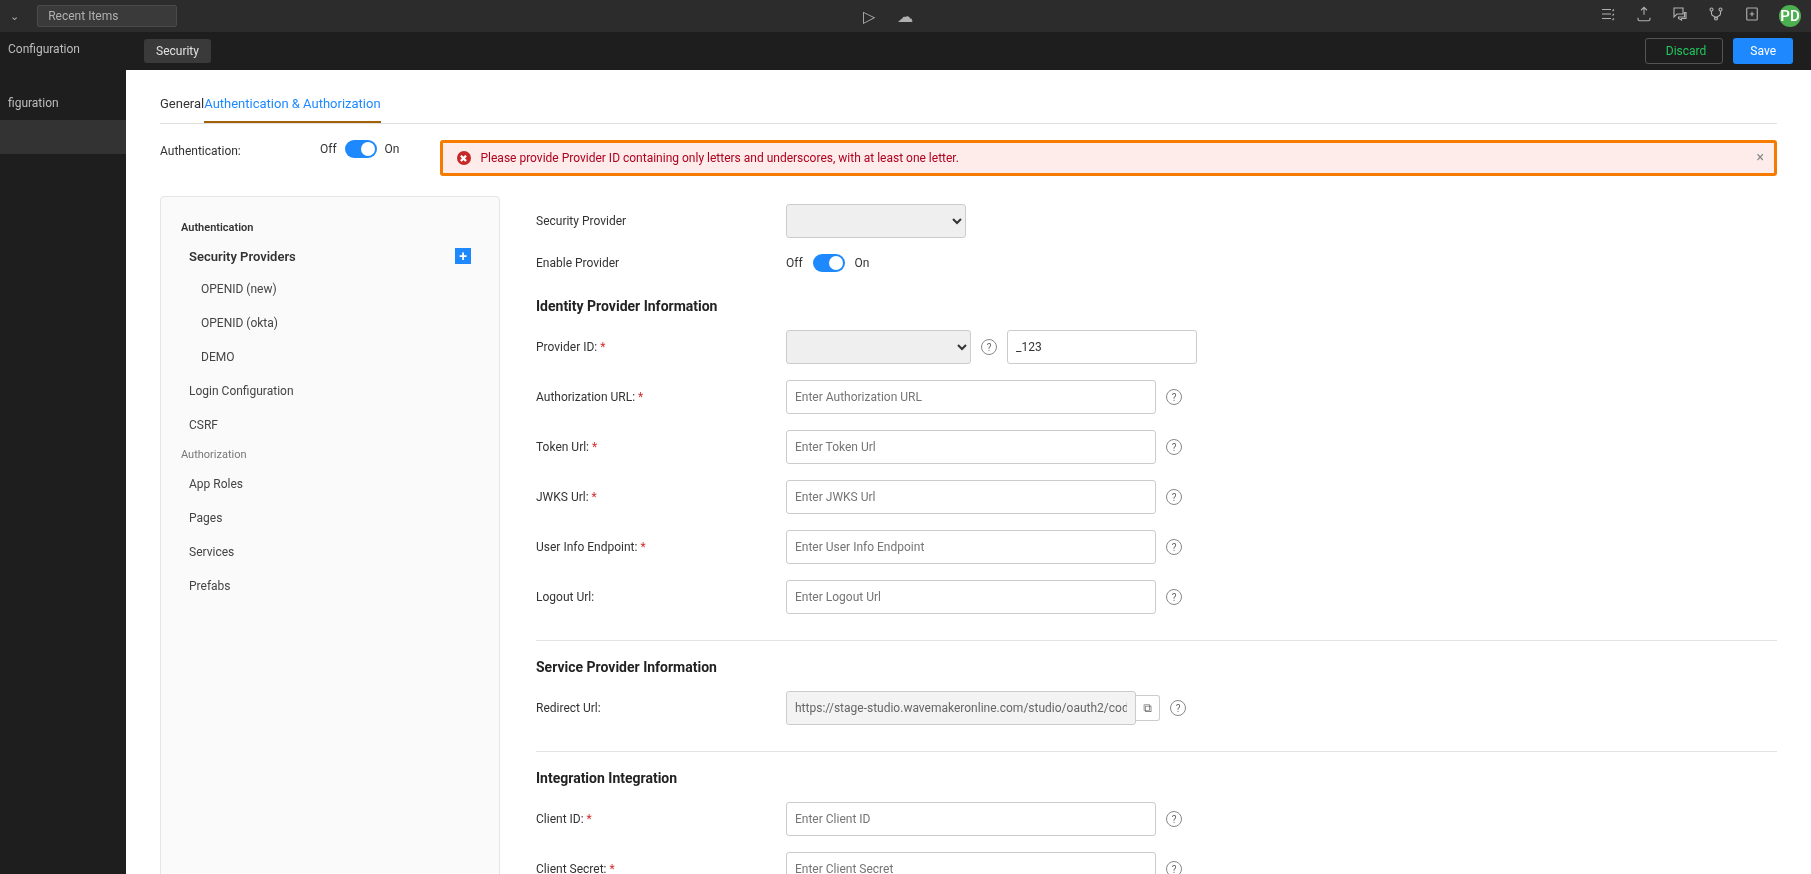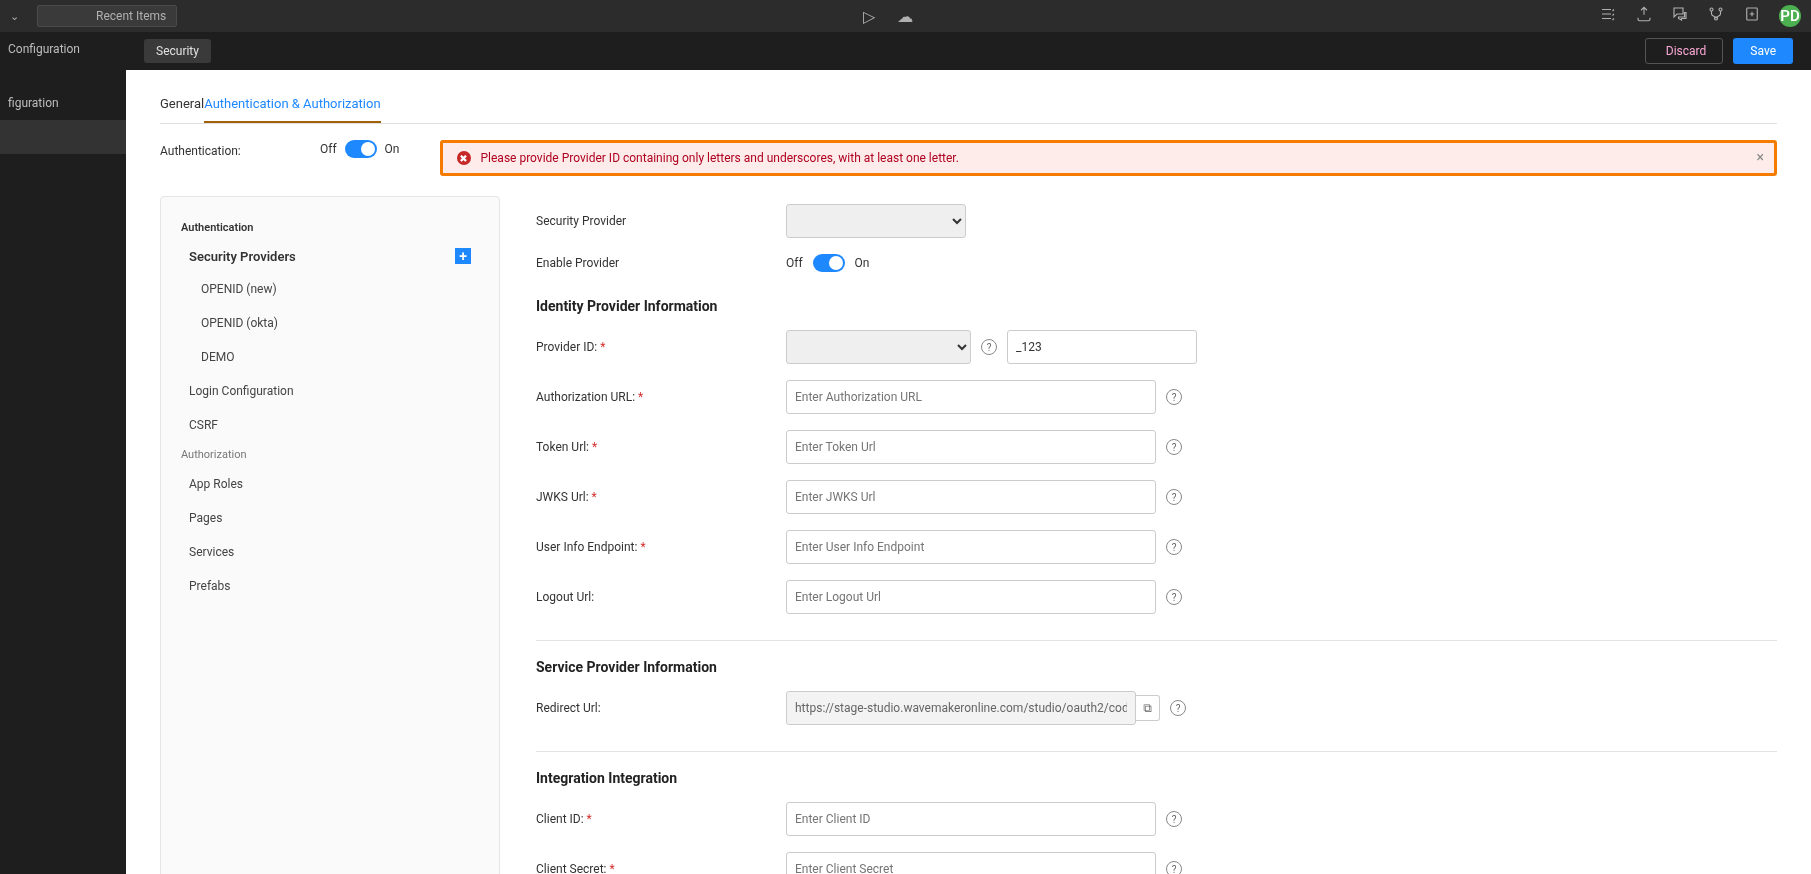--- a/index.html
+++ b/index.html
@@ -10,21 +10,21 @@
     height: 32px;
     background: #2c2c2c;
     display: flex;
     align-items: center;
     color: #b0b0b0;
     font-size: 12px;
     padding: 0 10px;
   }
   .topbar .left-slot { display: flex; align-items: center; gap: 8px; }
   .topbar .chev { font-size: 11px; color: #b0b0b0; margin-right: 10px; cursor: pointer; }
-  .topbar .recent { background: #3a3a3a; border: 1px solid #4a4a4a; padding: 3px 10px; border-radius: 2px; cursor: pointer; min-width: 140px; text-align: right; }
+  .topbar .recent { background: #3a3a3a; border: 1px solid #4a4a4a; padding: 3px 10px; border-radius: 2px; cursor: pointer; min-width: 140px; }
   .topbar .center-slot { flex: 1; display: flex; justify-content: center; gap: 22px; }
   .topbar .center-slot span { cursor: pointer; font-size: 16px; color: #b0b0b0; }
   .topbar .right-slot { display: flex; align-items: center; gap: 18px; }
   .topbar .right-slot .ticon { cursor: pointer; font-size: 16px; color: #b0b0b0; }
   .topbar .avatar { width: 22px; height: 22px; border-radius: 50%; background: #4caf50; color: #fff; font-size: 15px; display: flex; align-items: center; justify-content: center; font-weight: 600; cursor: pointer; }
 
   
   .shell { display: flex; height: calc(100% - 32px); }
 
   
@@ -38,21 +38,21 @@
 
   
   .main { flex: 1; display: flex; flex-direction: column; overflow: hidden; }
   .pagehead {
     height: 38px; background: #1e1e1e; display: flex; align-items: center;
     padding: 0 18px; justify-content: space-between;
   }
   .pagehead .pill { background: #3a3a3a; color: #e0e0e0; padding: 5px 12px; border-radius: 3px; font-size: 12px; }
   .pagehead .actions { display: flex; gap: 10px; }
   .pagehead button { font-size: 12px; padding: 5px 16px; border-radius: 3px; cursor: pointer; border: 1px solid transparent; }
-  .pagehead .discard { background: transparent; color: #f9a8d4; border: 1px solid #555; padding-left: 20px; }
+  .pagehead .discard { background: transparent; color: #22c55e; border: 1px solid #555; padding-left: 20px; }
   .pagehead .save { background: #1e88ff; color: #fff; }
 
   
   .content { flex: 1; overflow: auto; background: #fff; padding: 0 34px 40px; }
   .tabs { display: flex; border-bottom: 1px solid #e0e0e0; margin-top: 18px; }
   .tabs .tab { font-size: 13px; color: #333; padding: 8px 0 10px; cursor: pointer; }
   .tabs .tab.active { color: #1e88ff; border-bottom: 2px solid #a16207; }
 
   .row-auth { display: flex; align-items: flex-start; margin-top: 16px; gap: 40px; }
   .auth-label { font-size: 12px; color: #333; width: 120px; padding-top: 4px; }

